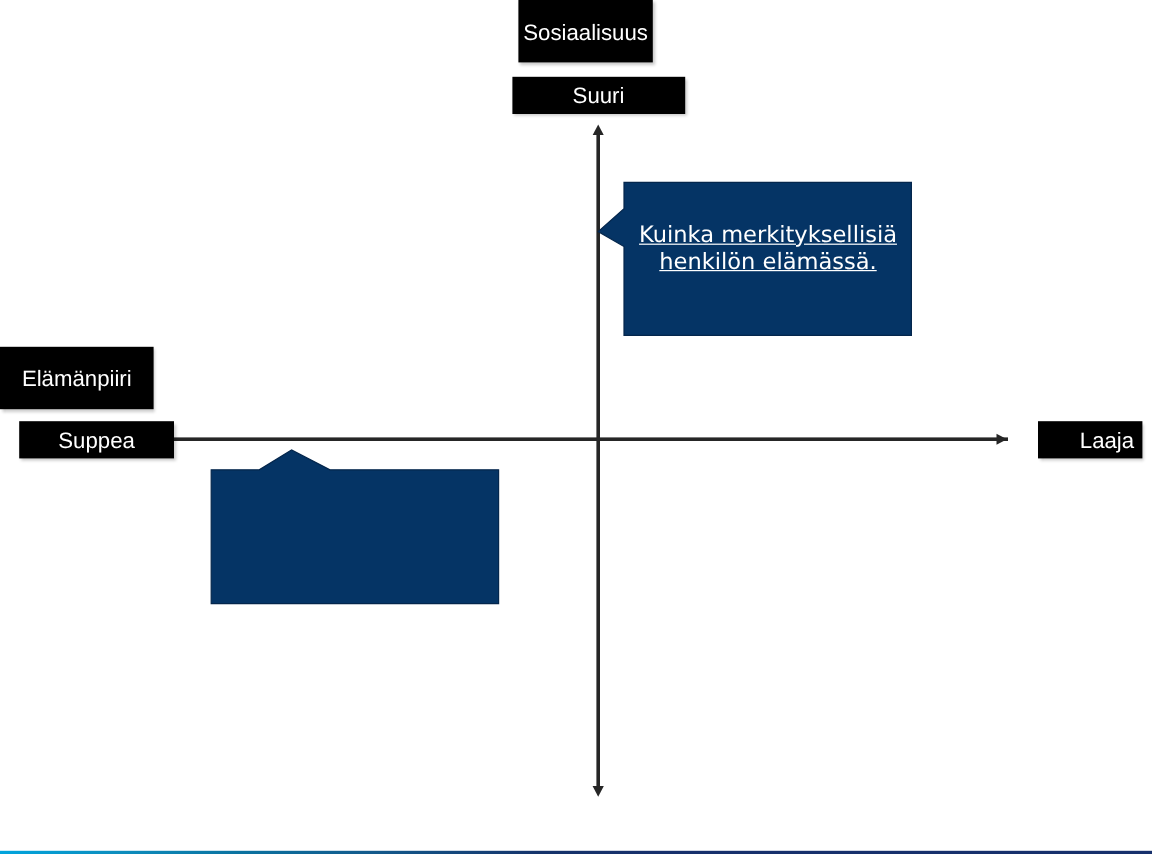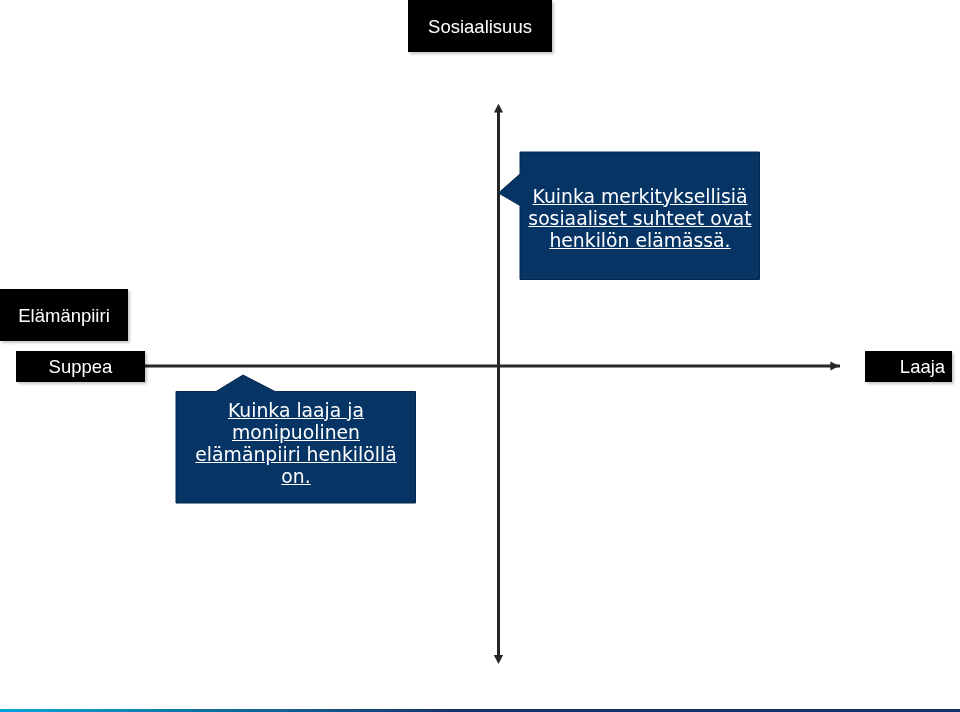--- a/index.html
+++ b/index.html
@@ -37,46 +37,42 @@
       <polygon points="127.8,366 136.6,361.4 136.6,370.6"></polygon>
       <polygon points="839.2,366 830.4,361.4 830.4,370.6"></polygon>
     </g>
   </svg>
 
   <svg width="960" height="712" style="position:absolute;left:0;top:0;pointer-events:none;">
     <polygon fill="#053465" stroke="#04264c" stroke-width="1" points="520,152 759.5,152 759.5,279.5 520,279.5 520,205.5 498.5,193 520,174"></polygon>
     <polygon fill="#053465" stroke="#04264c" stroke-width="1" points="176,391.5 216,391.5 243,375 275,391.5 415.5,391.5 415.5,503 176,503"></polygon>
   </svg>
 
-  <div class="lbl" style="left:408px;top:0px;width:144px;height:52px;">
+  <div class="lbl" style="left:432px;top:0px;width:112px;height:52px;">
     <span>Sosiaalisuus</span>
   </div>
 
+  <div class="lbl" style="left:427px;top:64px;width:143.5px;height:31px;">
+    <span>Suuri</span>
+  </div>
 
   <div class="lbl" style="left:0px;top:289px;width:128px;height:52px;">
     <span>Elämänpiiri</span>
   </div>
 
   <div class="lbl" style="left:16px;top:351px;width:129px;height:31px;">
     <span>Suppea</span>
   </div>
 
   <div class="lbl" style="left:865px;top:351px;width:87px;height:31px;padding-left:28px;">
     <span>Laaja</span>
   </div>
 
 
   <div class="callout-text" style="left:520px;top:185.9px;">
     <div>Kuinka merkityksellisiä</div>
-    <div>sosiaaliset suhteet ovat</div>
     <div>henkilön elämässä.</div>
   </div>
 
-  <div class="callout-text" style="left:176px;top:399.9px;">
-    <div>Kuinka laaja ja</div>
-    <div>monipuolinen</div>
-    <div>elämänpiiri henkilöllä</div>
-    <div>on.</div>
-  </div>
 
   <div id="accent-bar" style="background:linear-gradient(90deg,#00a4dd 0%,#0d8dbd 10.4%,#0a72a0 20.8%,#135a8c 32.3%,#15336b 46.9%,#17306c 57%,#17306c 100%);"></div>
 
 </div>
 
 </body></html>

